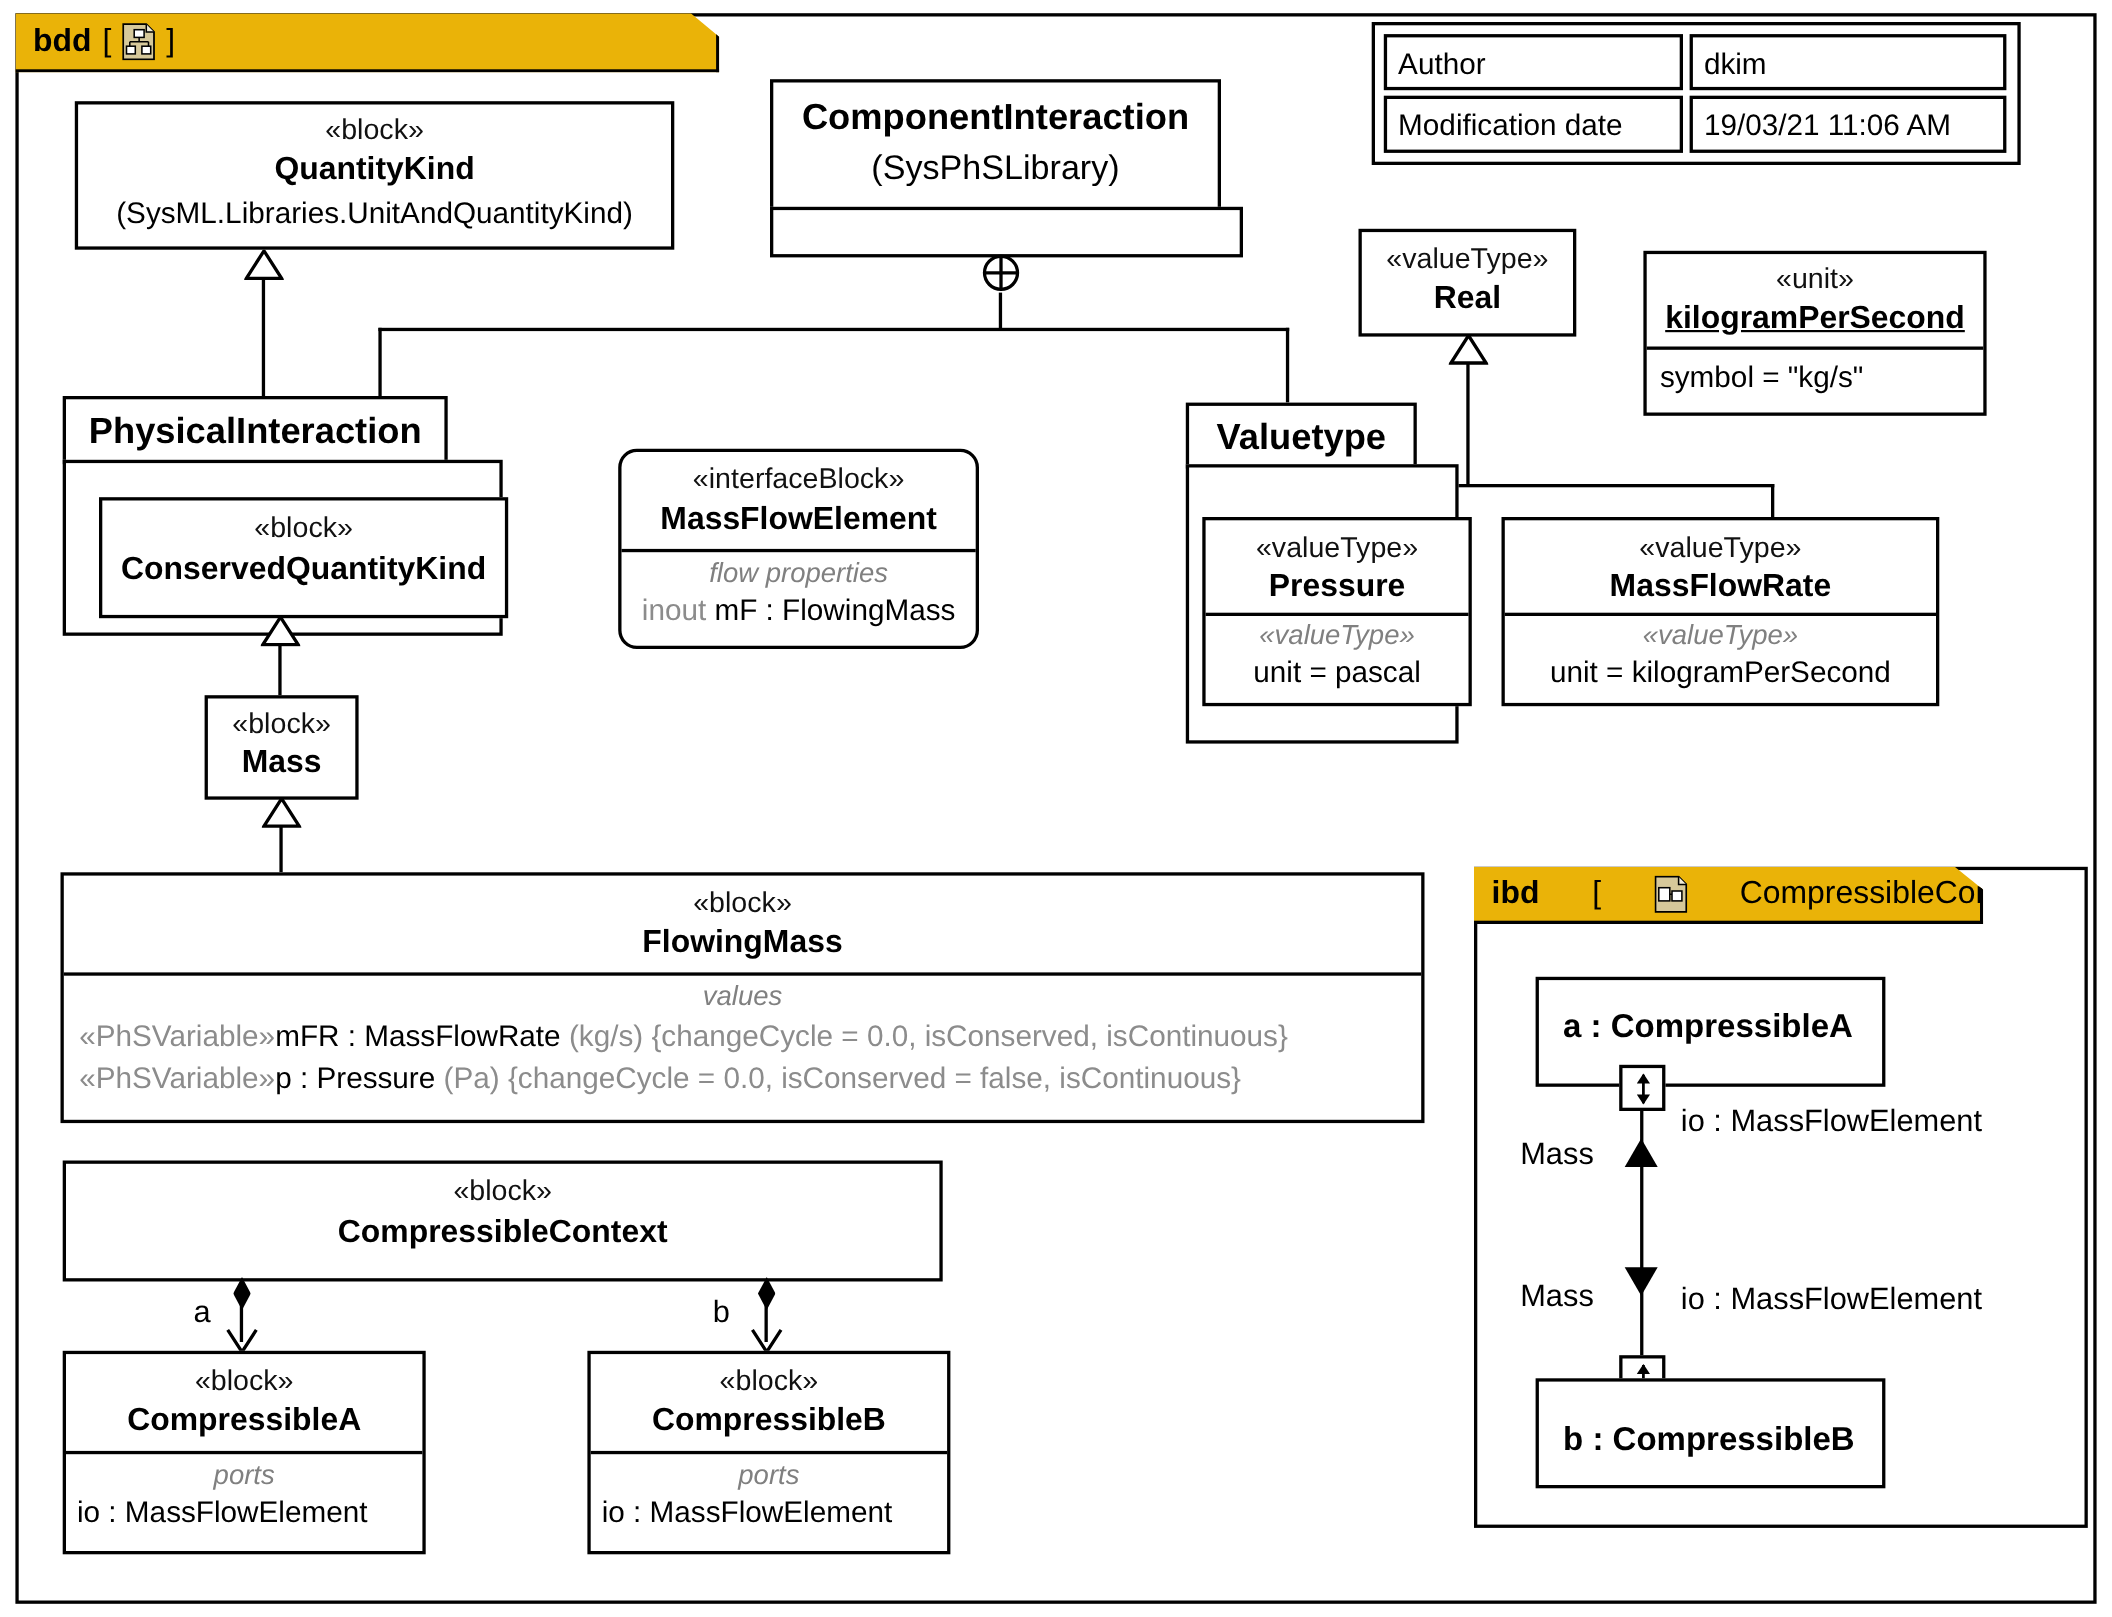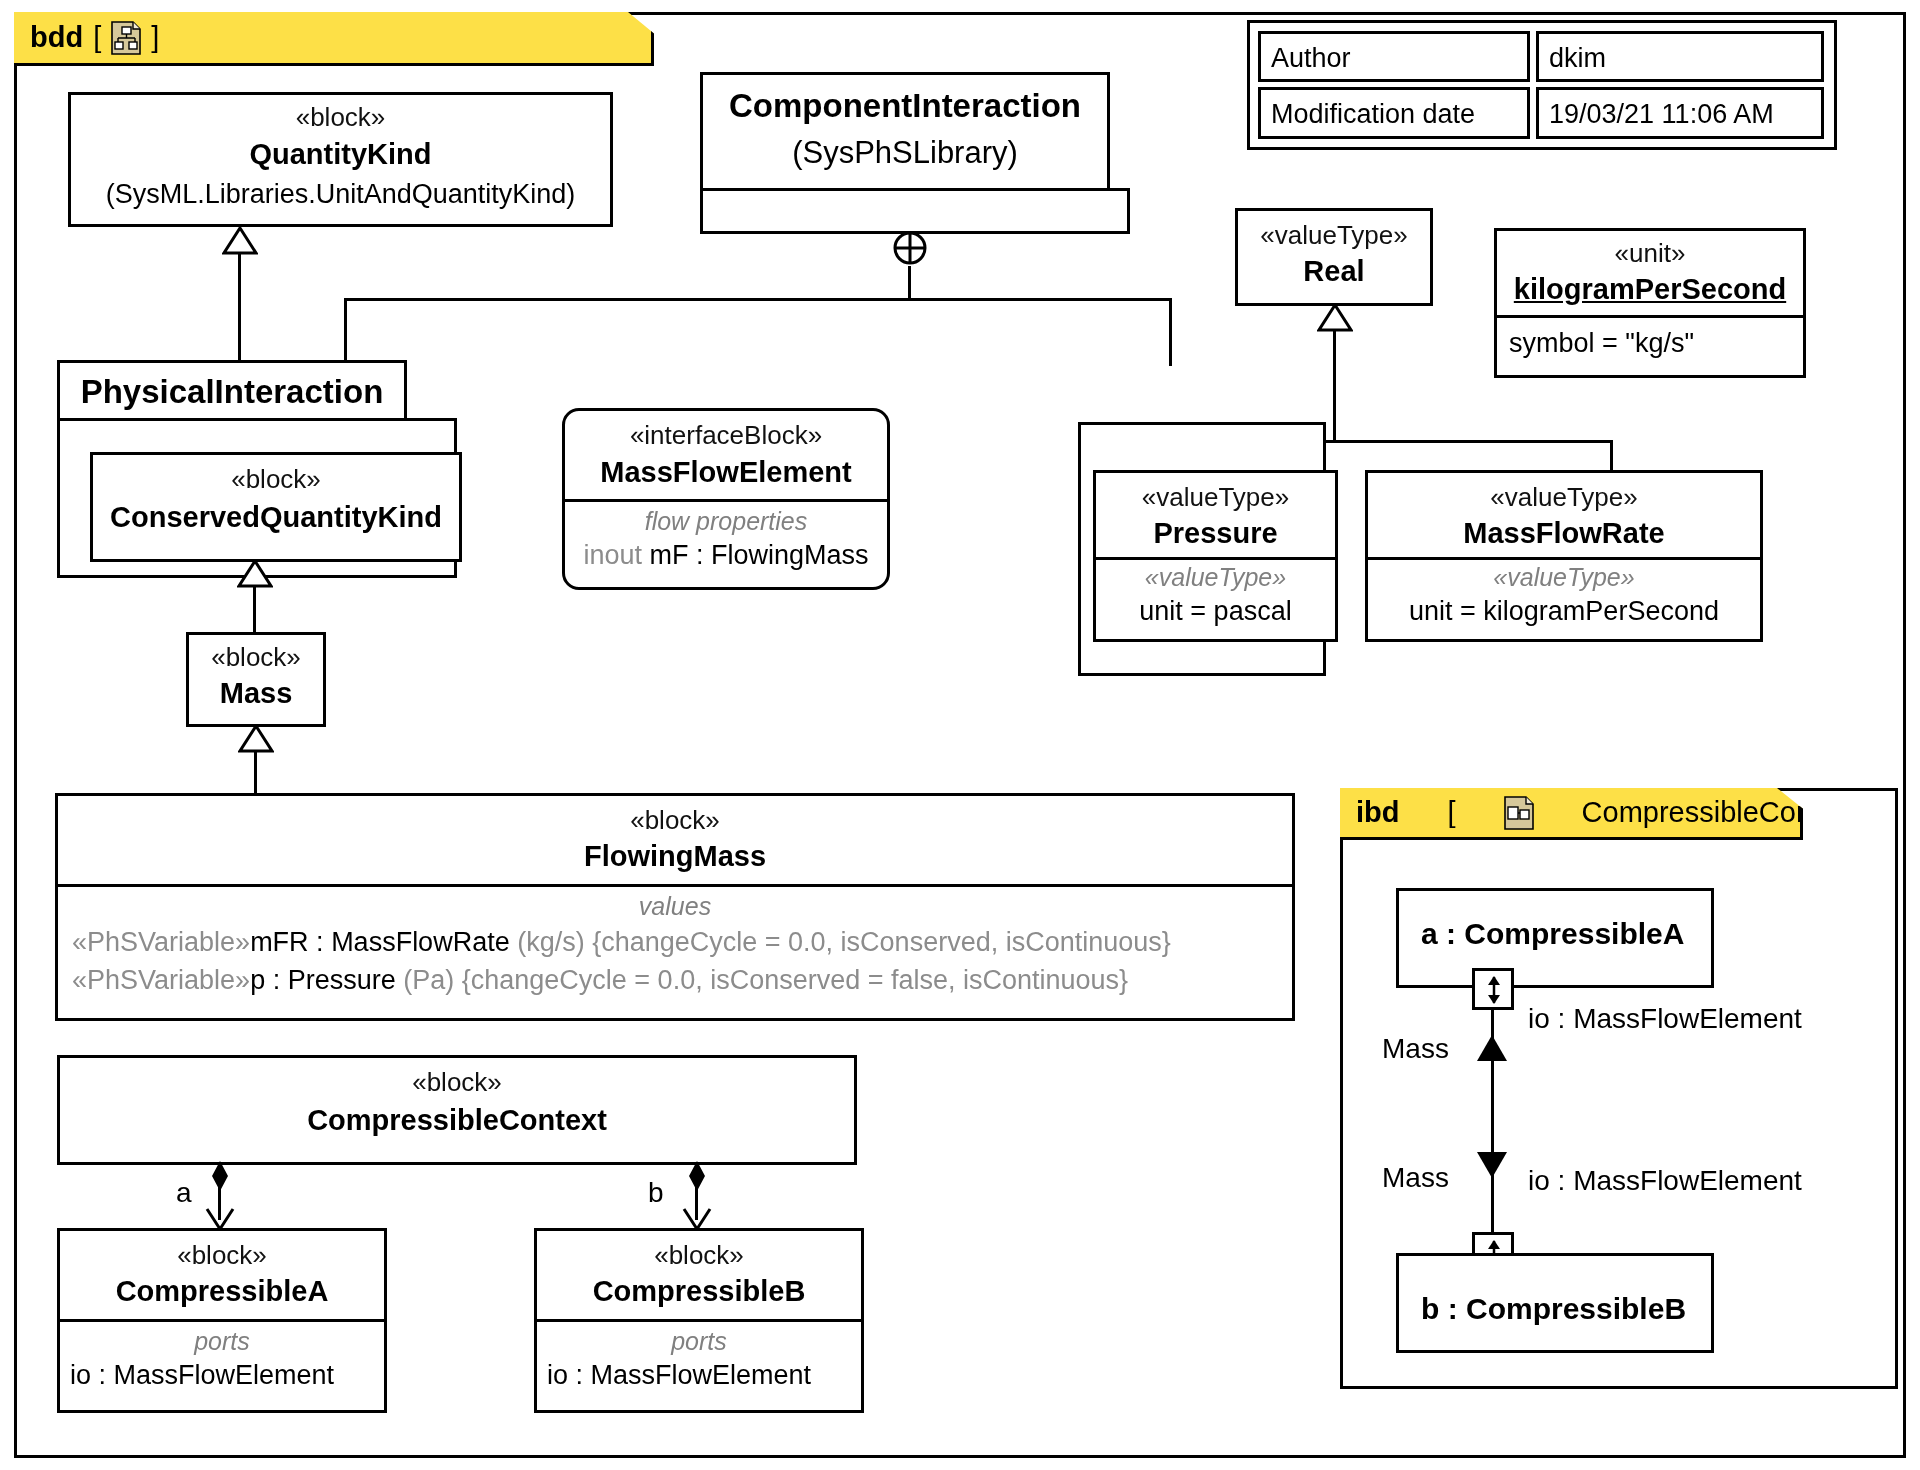--- a/index.html
+++ b/index.html
@@ -66,21 +66,21 @@
 
   
   .frame-outer {
     position: absolute;
     border: 3px solid #000000;
     background: transparent;
     box-sizing: border-box;
   }
   .frame-tab {
     position: absolute;
-    background: #fde047;
+    background: #eab308;
     border: 3px solid #000000;
     border-top: none;
     border-left: none;
     box-sizing: border-box;
     display: flex;
     align-items: center;
     gap: 10px;
     padding: 0 14px 0 16px;
   }
   .frame-tab.notch {
@@ -264,20 +264,23 @@
     <svg width="36" height="28" viewBox="0 0 36 28">
       <path d="M18 1 L34 26 H2 Z" fill="#fff" stroke="#000" stroke-width="3"></path>
     </svg>
   </div>
   <div class="ln lnv" style="left:1333px; top:330px; width:3px; height:112px;"></div>
 
   <div class="ln lnh" style="left:1193px; top:440px; width:420px; height:3px;"></div>
   <div class="ln lnv" style="left:1193px; top:440px; width:3px; height:32px;"></div>
   <div class="ln lnv" style="left:1610px; top:440px; width:3px; height:32px;"></div>
 
+  <div class="box" style="left:1078px; top:366px; width:210px; height:60px;">
+    <div class="bname" style="position:absolute; left:0; right:0; top:9px; font-size:33px;">Valuetype</div>
+  </div>
   <div class="box" style="left:1078px; top:422px; width:248px; height:254px;"></div>
 
   <div class="box" style="left:1093px; top:470px; width:245px; height:172px;">
     <div class="stereo" style="position:absolute; left:0; right:0; top:10px;">«valueType»</div>
     <div class="bname" style="position:absolute; left:0; right:0; top:44px;">Pressure</div>
     <div class="sep" style="top:84px;"></div>
     <div class="compart-label" style="position:absolute; left:0; right:0; top:90px;">«valueType»</div>
     <div class="feature ctr" style="position:absolute; left:0; right:0; top:122px;">unit = pascal</div>
   </div>
 

